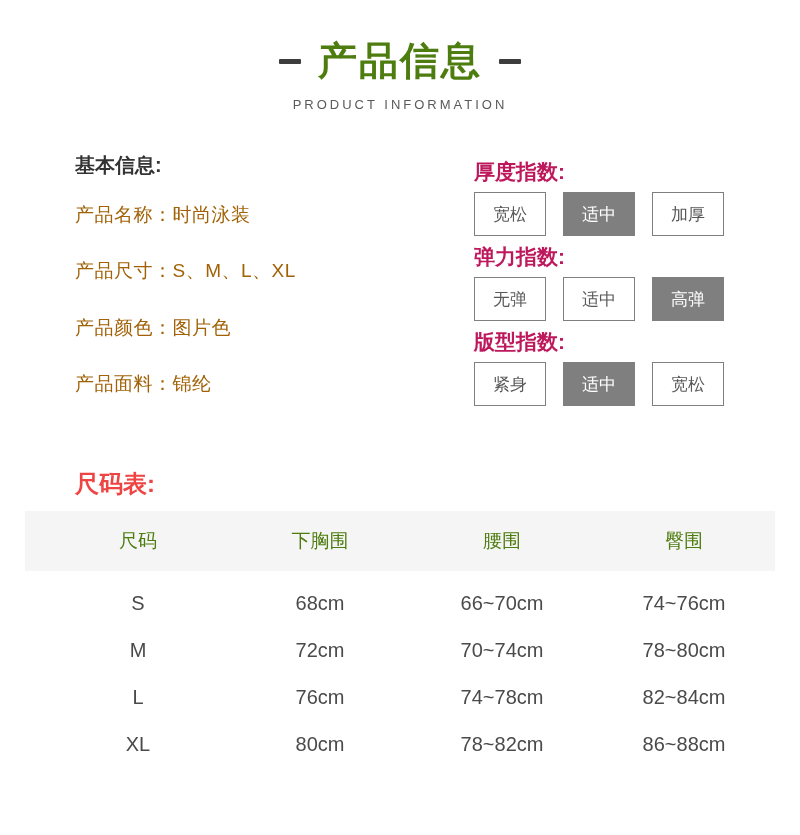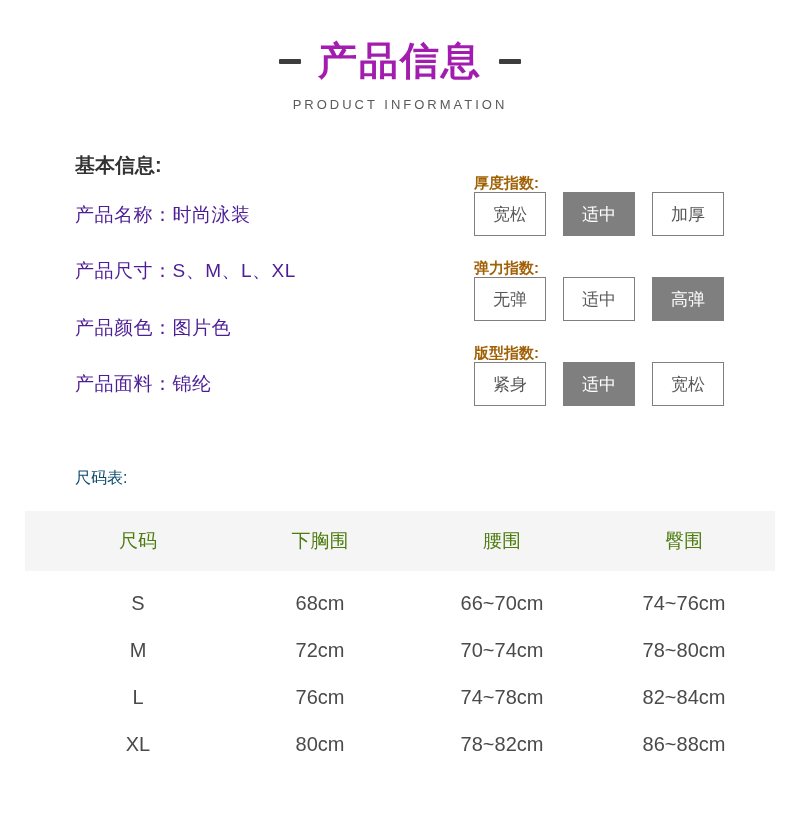--- a/index.html
+++ b/index.html
@@ -3,44 +3,44 @@
 <meta charset="utf-8">
 <style>
   html,body{margin:0;padding:0;background:#ffffff;}
   .page{
     position:relative;width:800px;height:835px;background:#ffffff;overflow:hidden;
     font-family:"Liberation Sans","DejaVu Sans",sans-serif;
   }
   
   .header{position:absolute;top:34px;left:0;width:800px;text-align:center;}
   .title-row{display:flex;align-items:center;justify-content:center;gap:17px;}
-  .title{font-size:39px;font-weight:bold;color:#a21caf;letter-spacing:2px;}
+  .title{font-size:39px;font-weight:bold;color:#4d7c0f;letter-spacing:2px;}
   .title-dash{width:22px;height:5px;background:#3d3d3d;border-radius:1px;}
   .subtitle{margin-top:9px;font-size:13px;color:#5a5a5a;letter-spacing:3px;}
   
   .basic-heading{position:absolute;left:75px;top:152px;font-size:20px;font-weight:bold;color:#333333;}
-  .basic-item{position:absolute;left:75px;font-size:19px;color:#4c1d95;letter-spacing:0.5px;}
+  .basic-item{position:absolute;left:75px;font-size:19px;color:#a16207;letter-spacing:0.5px;}
   .basic-item.i0{top:202px}
   .basic-item.i1{top:258px}
   .basic-item.i2{top:315px}
   .basic-item.i3{top:371px}
   
-  .idx-heading{position:absolute;left:474px;font-size:15px;font-weight:bold;color:#a16207;margin-top:16px;}
+  .idx-heading{position:absolute;left:474px;font-size:21px;font-weight:bold;color:#be185d;}
   .idx-row{position:absolute;left:474px;display:flex;gap:17px;}
   .idx-heading.g0{top:158px}.idx-row.g0{top:192px}
   .idx-heading.g1{top:243px}.idx-row.g1{top:277px}
   .idx-heading.g2{top:328px}.idx-row.g2{top:362px}
   .chip{
     box-sizing:border-box;width:72px;height:44px;border:1px solid #7f7f7f;
     display:flex;align-items:center;justify-content:center;
     font-size:17px;color:#595959;background:#ffffff;
   }
   .chip.selected{background:#7f7f7f;color:#ffffff;border-color:#7f7f7f;}
   
-  .chart-heading{position:absolute;left:75px;top:468px;font-size:16px;font-weight:normal;color:#0c4a6e;}
+  .chart-heading{position:absolute;left:75px;top:468px;font-size:24px;font-weight:bold;color:#ef4444;}
   .size-table{position:absolute;left:25px;top:511px;width:750px;}
   .t-row{display:flex;width:100%;}
   .t-head{height:60px;background:#f5f5f5;}
   .t-head .t-cell{color:#4d7c0f;font-size:19px;}
   .t-body-row{height:47px;}
   .t-body-row.first{margin-top:9px;}
   .t-cell{
     flex:1;display:flex;align-items:center;justify-content:center;
     font-size:20px;color:#4a4a4a;
   }

